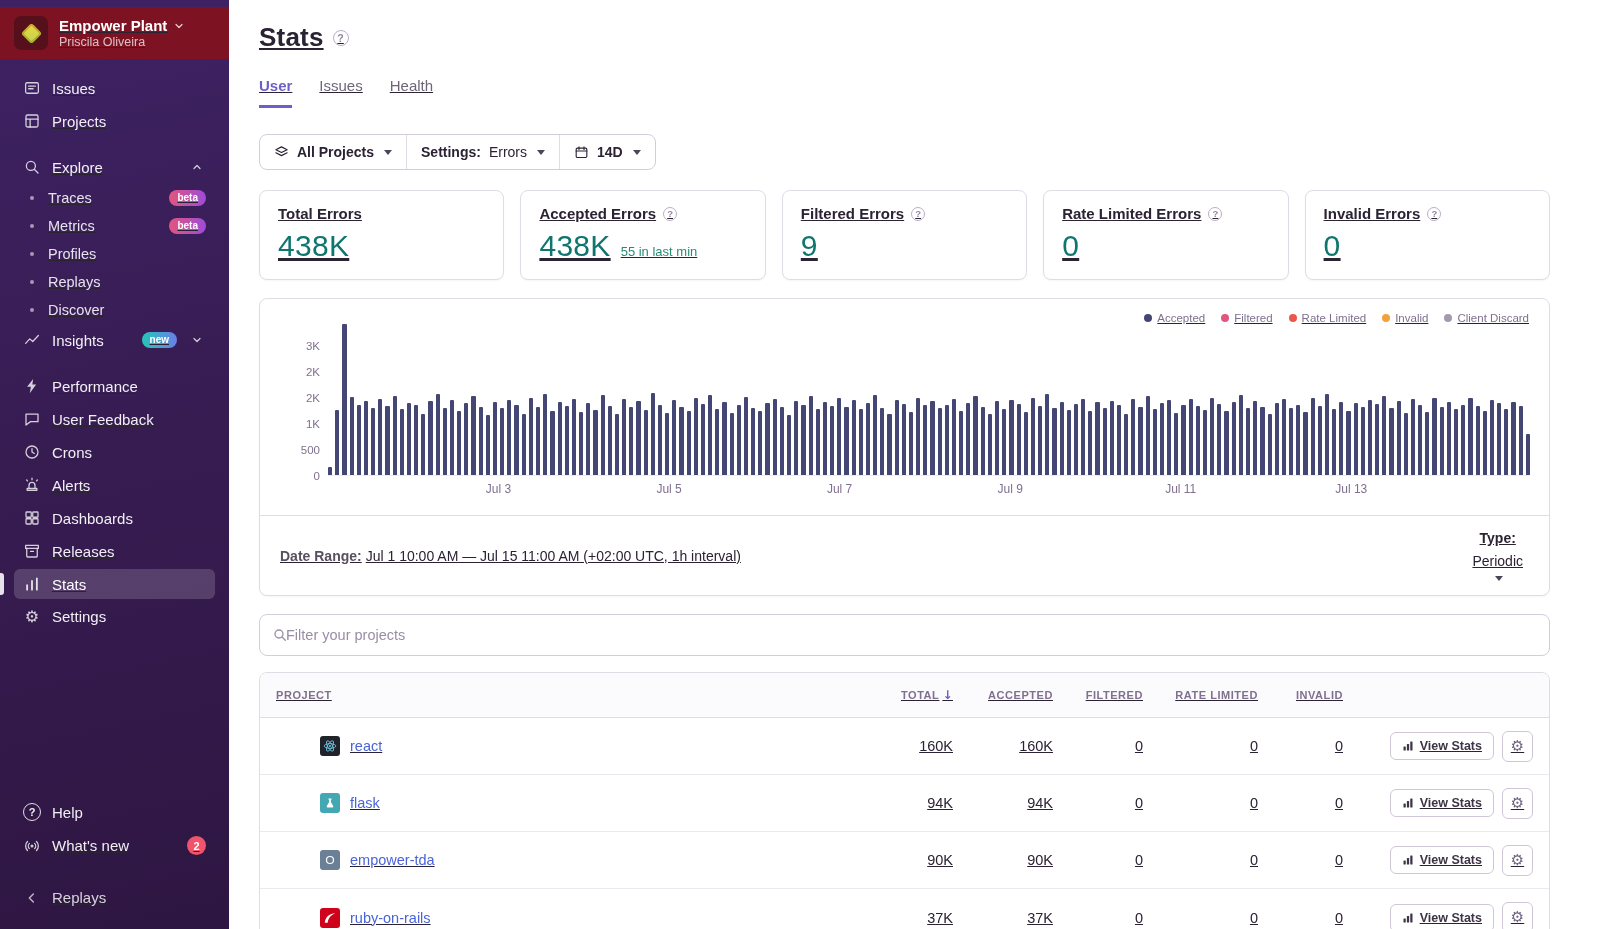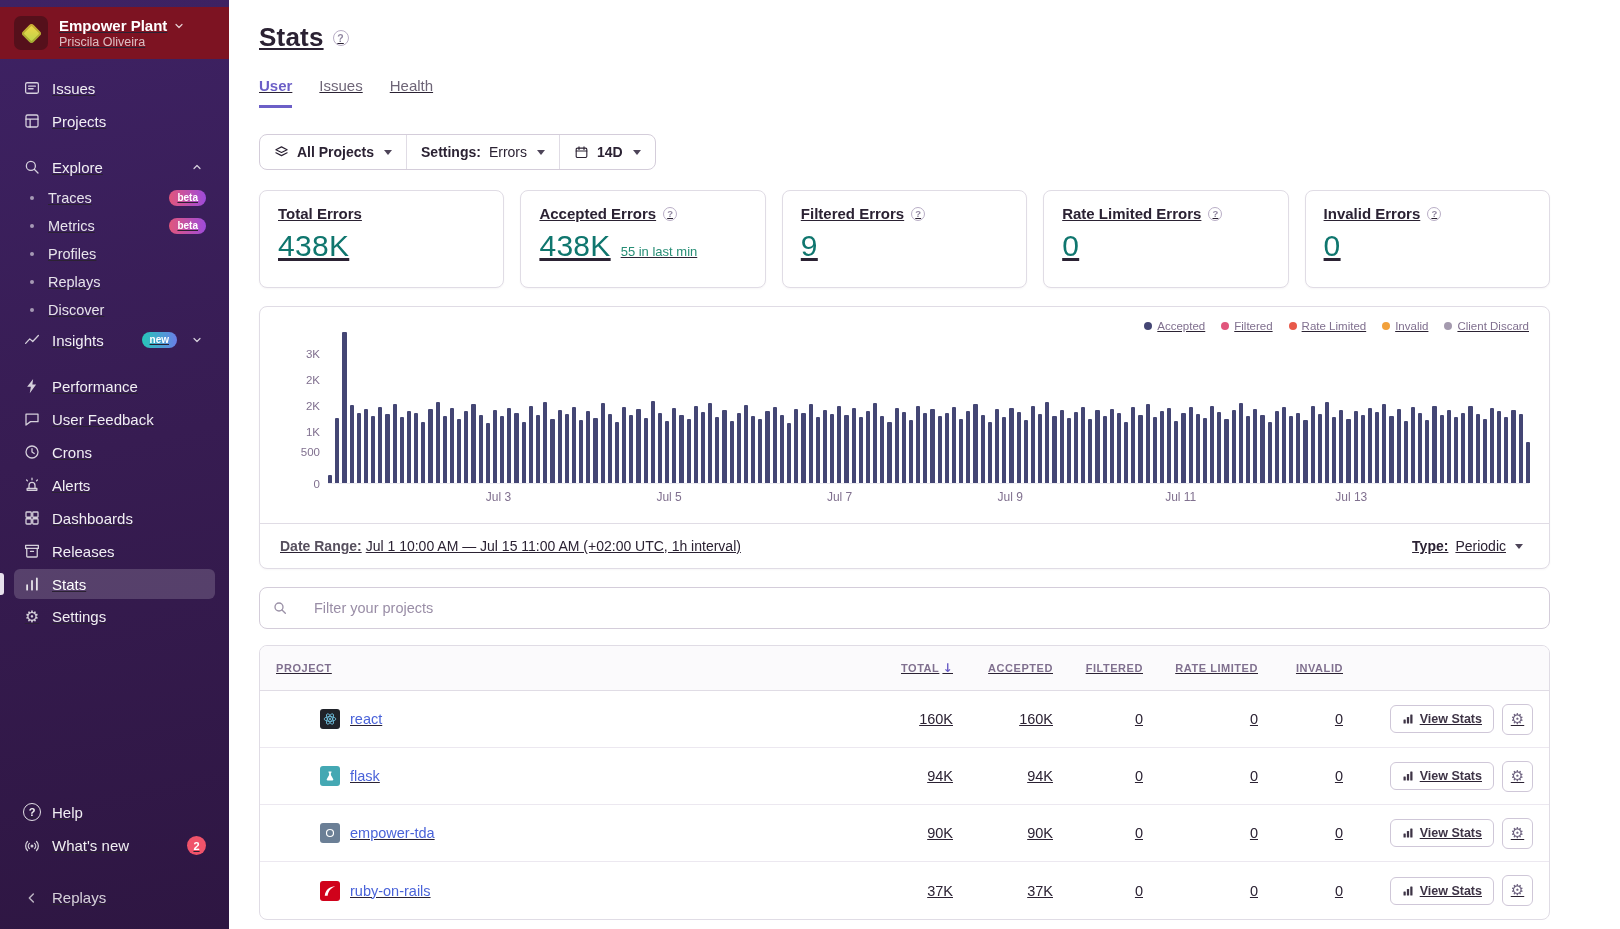--- a/index.html
+++ b/index.html
@@ -54,45 +54,45 @@
   .tabs { display:flex; gap:27px; margin-top:24px; font-size:15px; color:#6e6577; }
   .tab { padding-bottom:11px; cursor:pointer; border-bottom:3px solid transparent; }
   .tab.active { color:#6c5fc7; font-weight:700; border-bottom-color:#6c5fc7; }
 
   .filterbar { display:inline-flex; border:1px solid #d4cdda; border-radius:8px; margin-top:26px; overflow:hidden; background:#fff; }
   .fseg { display:flex; align-items:center; gap:8px; padding:9px 14px; border:none; background:none; font:inherit; font-size:14px; color:#2b2233; cursor:pointer; border-right:1px solid #e0dce5; }
   .fseg:last-child { border-right:none; }
   .caret { width:0; height:0; border-left:4px solid transparent; border-right:4px solid transparent; border-top:5px solid #4d4458; margin-left:2px; }
 
   .cards { display:grid; grid-template-columns:repeat(5,1fr); gap:16px; margin-top:20px; }
-  .card { border:1px solid #e0dce5; border-radius:8px; padding:14px 18px 24px; box-shadow:0 1px 2px rgba(43,34,51,.04); background:#fff; }
+  .card { border:1px solid #e0dce5; border-radius:8px; padding:14px 18px 16px; box-shadow:0 1px 2px rgba(43,34,51,.04); background:#fff; }
   .card-title { display:flex; align-items:center; gap:7px; font-size:15px; font-weight:700; color:#2b2233; }
   .card-value { margin-top:7px; display:flex; align-items:baseline; gap:10px; }
   .value { font-size:30px; color:#0f766e; font-weight:500; letter-spacing:.3px; }
   .card-sub { font-size:13px; color:#268d75; }
 
   .chart-panel { border:1px solid #e0dce5; border-radius:8px; margin-top:18px; padding-top:13px; box-shadow:0 1px 2px rgba(43,34,51,.04); background:#fff; }
   .legend { display:flex; justify-content:flex-end; gap:16px; padding:0 20px; font-size:11.5px; color:#80708f; align-items:center; }
   .legend-item { display:inline-flex; align-items:center; gap:5px; cursor:pointer; }
   .ldot { width:8px; height:8px; border-radius:50%; }
   .chart-area { display:flex; align-items:flex-end; gap:8px; padding:22px 20px 0 20px; }
   .yaxis { width:40px; position:relative; height:130px; font-size:11.5px; color:#80708f; }
   .ytick { position:absolute; right:0; text-align:right; width:100%; line-height:14px; }
   .plot { flex:1; height:130px; display:flex; align-items:flex-end; gap:3px; border-bottom:1px solid #ecebf0; }
   .bar { flex:1 1 0; min-width:1px; border-radius:1px 1px 0 0; }
   .x-axis { position:relative; height:20px; margin:6px 20px 0 68px; font-size:12px; color:#80708f; }
   .xlab { position:absolute; transform:translateX(-50%); white-space:nowrap; }
   .date-row { display:flex; justify-content:space-between; align-items:center; border-top:1px solid #e0dce5; margin-top:13px; padding:13px 20px; font-size:14px; }
   .dr-label { font-weight:700; color:#57505e; margin-right:4px; }
   .dr-value { color:#2b2233; }
-  .type-select { display:inline-flex; align-items:center; gap:7px; background:none; border:none; font:inherit; font-size:14px; color:#2b2233; cursor:pointer; }
+  .type-select { display:inline-flex; align-items:center; gap:7px; background:none; border:none; font:inherit; font-size:14px; color:#2b2233; cursor:pointer;flex-direction:column; }
 
   .searchbox { position:relative; margin-top:18px; }
   .searchbox svg { position:absolute; left:13px; top:13px; color:#9b91a7; }
-  .searchbox input { width:100%; height:42px; border:1px solid #d4cdda; border-radius:8px; padding:0 14px 0 54px; font:inherit; font-size:14.5px; color:#2b2233; outline:none; }
+  .searchbox input { width:100%; height:42px; border:1px solid #d4cdda; border-radius:8px; padding:0 14px 0 26px; font:inherit; font-size:14.5px; color:#2b2233; outline:none; }
   .searchbox input::placeholder { color:#998da6; }
 
   .ptable { border:1px solid #e0dce5; border-radius:8px; overflow:hidden; margin-top:16px; background:#fff; }
   .thead, .trow { display:grid; grid-template-columns:1fr 110px 100px 90px 115px 85px 190px; align-items:center; padding:0 16px; }
   .thead { height:45px; background:#fbfafc; border-bottom:1px solid #e0dce5; font-size:11px; font-weight:700; letter-spacing:.05em; color:#80708f; }
   .trow { height:57px; border-bottom:1px solid #ece8f0; }
   .trow:last-child { border-bottom:none; }
   .num { text-align:right; }
   .cell-num { font-size:14.5px; color:#2b2233; }
   .cell-project { display:flex; align-items:center; gap:10px;margin-left:44px; }
@@ -379,21 +379,21 @@
             <span class="ldot" style="background: rgb(164, 154, 174);"></span>
             <span>Client Discard</span>
           </span>
         </div>
       <div class="chart-area">
         <div class="yaxis">
           <span class="ytick" style="bottom:123px">3K</span>
           <span class="ytick" style="bottom:97px">2K</span>
           <span class="ytick" style="bottom:71px">2K</span>
           <span class="ytick" style="bottom:45px">1K</span>
-          <span class="ytick" style="bottom:25px">500</span>
+          <span class="ytick" style="bottom:19px">500</span>
           <span class="ytick" style="bottom:-7px">0</span>
         </div>
         <div class="plot">
             <div class="bar" style="height: 8px; background: rgb(68, 70, 116);"></div>
             <div class="bar" style="height: 65px; background: rgb(68, 70, 116);"></div>
             <div class="bar" style="height: 151px; background: rgb(68, 70, 116);"></div>
             <div class="bar" style="height: 78px; background: rgb(68, 70, 116);"></div>
             <div class="bar" style="height: 70px; background: rgb(68, 70, 116);"></div>
             <div class="bar" style="height: 74px; background: rgb(68, 70, 116);"></div>
             <div class="bar" style="height: 67px; background: rgb(68, 70, 116);"></div>

